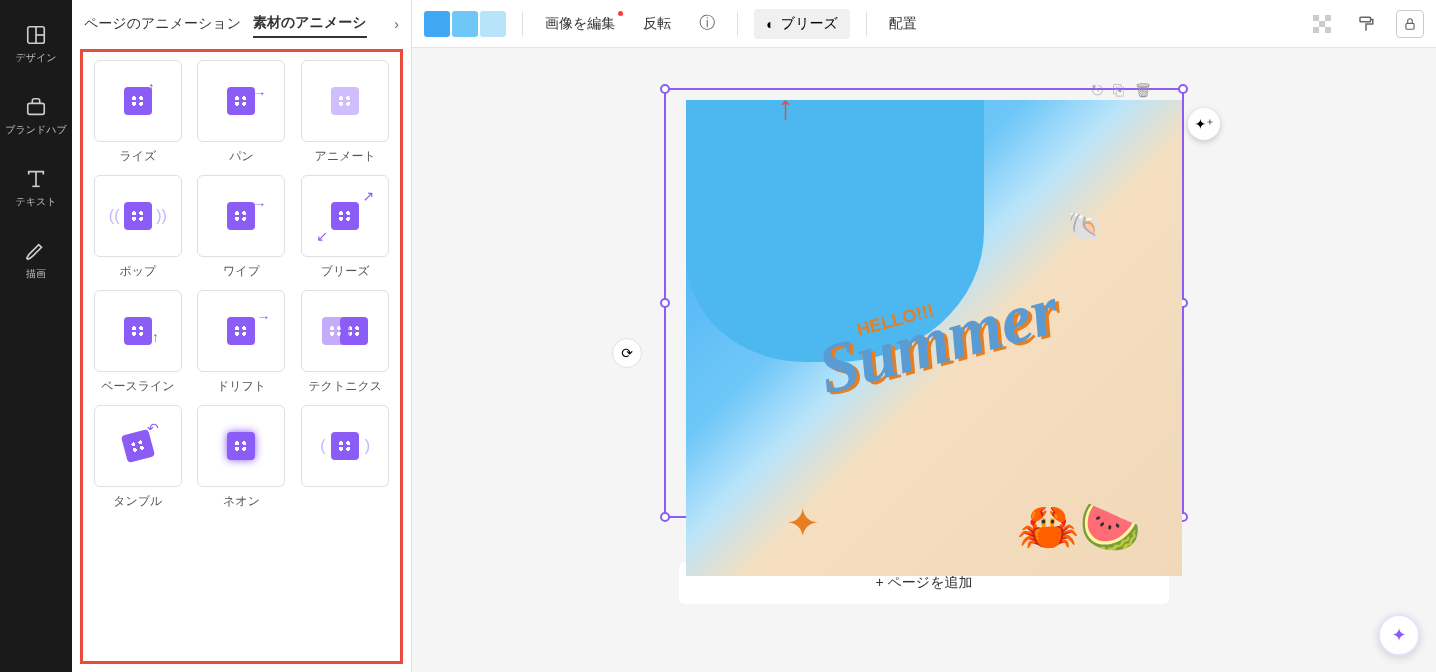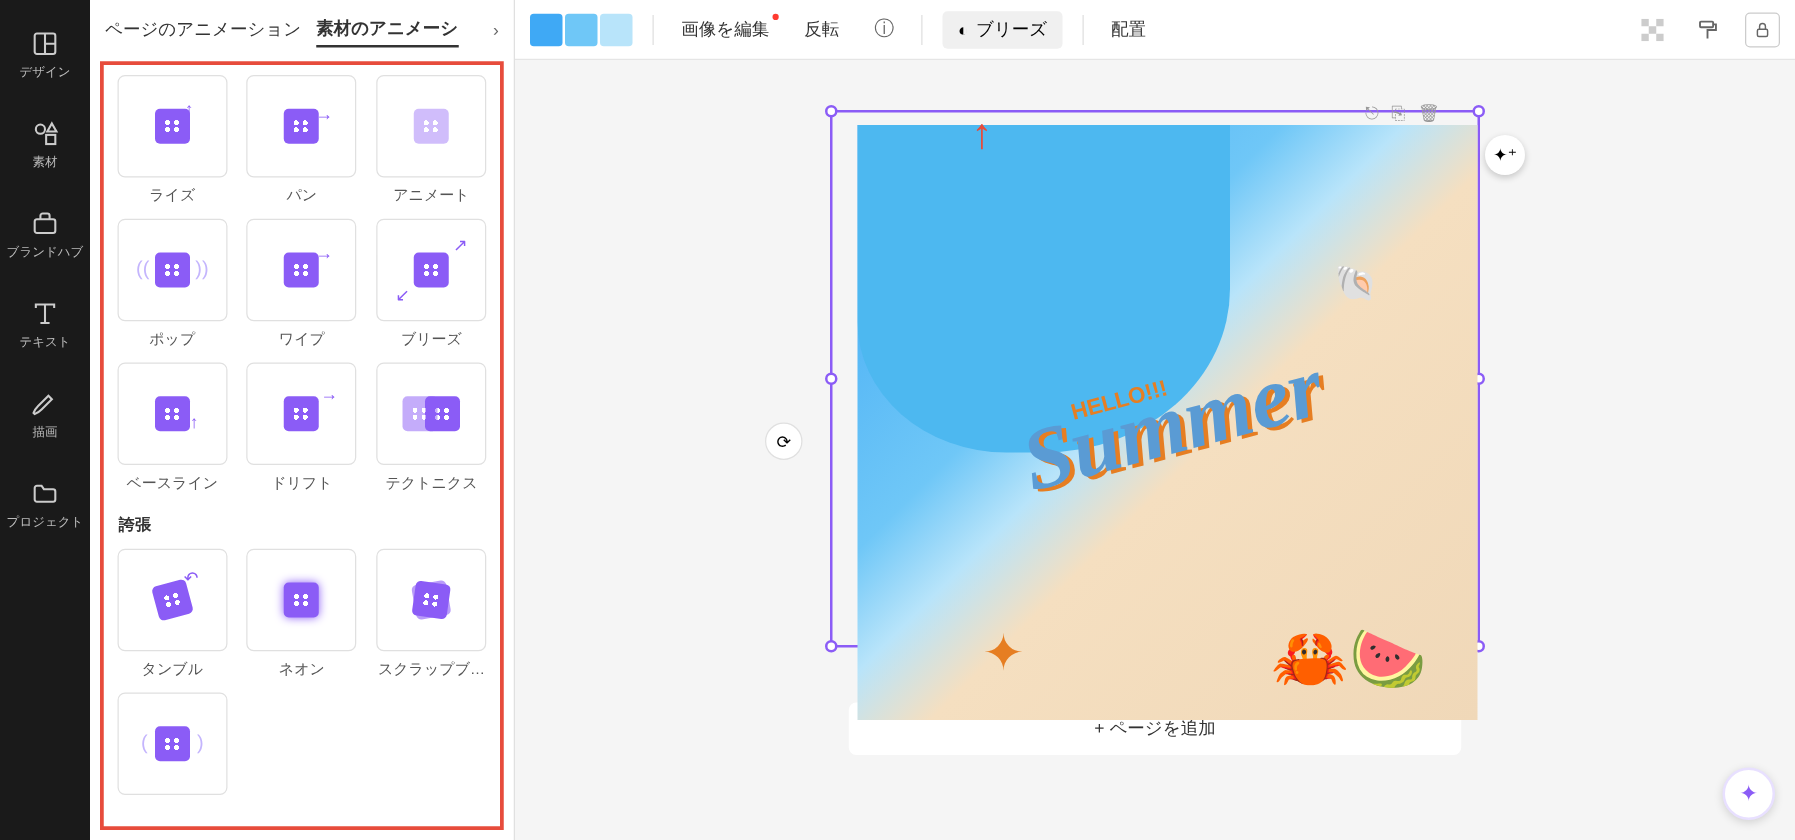--- a/index.html
+++ b/index.html
@@ -72,30 +72,20 @@
           <rect x="3" y="3" width="18" height="18" rx="2"></rect>
           <line x1="12" y1="3" x2="12" y2="21"></line>
           <line x1="12" y1="12" x2="21" y2="12"></line>
         </svg>
       </span>
     <span class="sidebar-label">デザイン</span>
   </div>
   <div class="sidebar-btn">
     <span class="sidebar-icon">
         <svg width="22" height="22" viewBox="0 0 24 24" fill="none" stroke="currentColor" stroke-width="1.8">
-          <circle cx="8" cy="8" r="4"></circle>
-          <rect x="13" y="13" width="8" height="8"></rect>
-          <polygon points="18,3 22,10 14,10"></polygon>
-        </svg>
-      </span>
-    <span class="sidebar-label">素材</span>
-  </div>
-  <div class="sidebar-btn">
-    <span class="sidebar-icon">
-        <svg width="22" height="22" viewBox="0 0 24 24" fill="none" stroke="currentColor" stroke-width="1.8">
           <rect x="3" y="8" width="18" height="12" rx="2"></rect>
           <path d="M8 8V5a2 2 0 012-2h4a2 2 0 012 2v3"></path>
         </svg>
       </span>
     <span class="sidebar-label">ブランドハブ</span>
   </div>
   <div class="sidebar-btn">
     <span class="sidebar-icon">
         <svg width="22" height="22" viewBox="0 0 24 24" fill="none" stroke="currentColor" stroke-width="1.8">
           <polyline points="4,7 4,4 20,4 20,7"></polyline>
@@ -105,28 +95,20 @@
       </span>
     <span class="sidebar-label">テキスト</span>
   </div>
   <div class="sidebar-btn">
     <span class="sidebar-icon">
         <svg width="22" height="22" viewBox="0 0 24 24" fill="none" stroke="currentColor" stroke-width="1.8">
           <path d="M3 21c3-1 6-4 6-4l9-9-3-3-9 9s-3 3-4 6l1 1z"></path>
         </svg>
       </span>
     <span class="sidebar-label">描画</span>
-  </div>
-  <div class="sidebar-btn">
-    <span class="sidebar-icon">
-        <svg width="22" height="22" viewBox="0 0 24 24" fill="none" stroke="currentColor" stroke-width="1.8">
-          <path d="M3 7a2 2 0 012-2h4l2 3h8a2 2 0 012 2v7a2 2 0 01-2 2H5a2 2 0 01-2-2V7z"></path>
-        </svg>
-      </span>
-    <span class="sidebar-label">プロジェクト</span>
   </div>
 </div>
 
 <div class="animation-panel">
   <div class="panel-tabs">
     <span class="panel-tab">ページのアニメーション</span>
     <span class="panel-tab active">素材のアニメーシ</span>
     <span class="arrow-btn">›</span>
   </div>
   <div class="animation-grid-wrap">
@@ -188,40 +170,32 @@
           </div>
           <span class="anim-label">ドリフト</span>
         </div>
       <div class="anim-item">
           <div class="anim-preview">
             <div class="anim-square" style="opacity:0.5;margin-right:-10px;"></div>
             <div class="anim-square"></div>
           </div>
           <span class="anim-label">テクトニクス</span>
         </div>
-      <div class="section-title">誇張</div>
       <div class="anim-item">
           <div class="anim-preview">
             <div class="anim-square" style="transform:rotate(-15deg);"></div>
             <span class="arrow-deco" style="top:14px;right:22px;">↶</span>
           </div>
           <span class="anim-label">タンブル</span>
         </div>
       <div class="anim-item">
           <div class="anim-preview">
             <div class="anim-square" style="box-shadow:0 0 8px #8b5cf6;"></div>
           </div>
           <span class="anim-label">ネオン</span>
-        </div>
-      <div class="anim-item">
-          <div class="anim-preview">
-            <div class="anim-square" style="opacity:0.6;transform:rotate(-10deg);position:absolute;"></div>
-            <div class="anim-square" style="transform:rotate(8deg);"></div>
-          </div>
-          <span class="anim-label">スクラップブ…</span>
         </div>
       <div class="anim-item">
           <div class="anim-preview">
             <span style="color:#c4b5fd;position:absolute;left:18px;">(</span>
             <div class="anim-square"></div>
             <span style="color:#c4b5fd;position:absolute;right:18px;">)</span>
           </div>
         </div>
     </div>
   </div>

